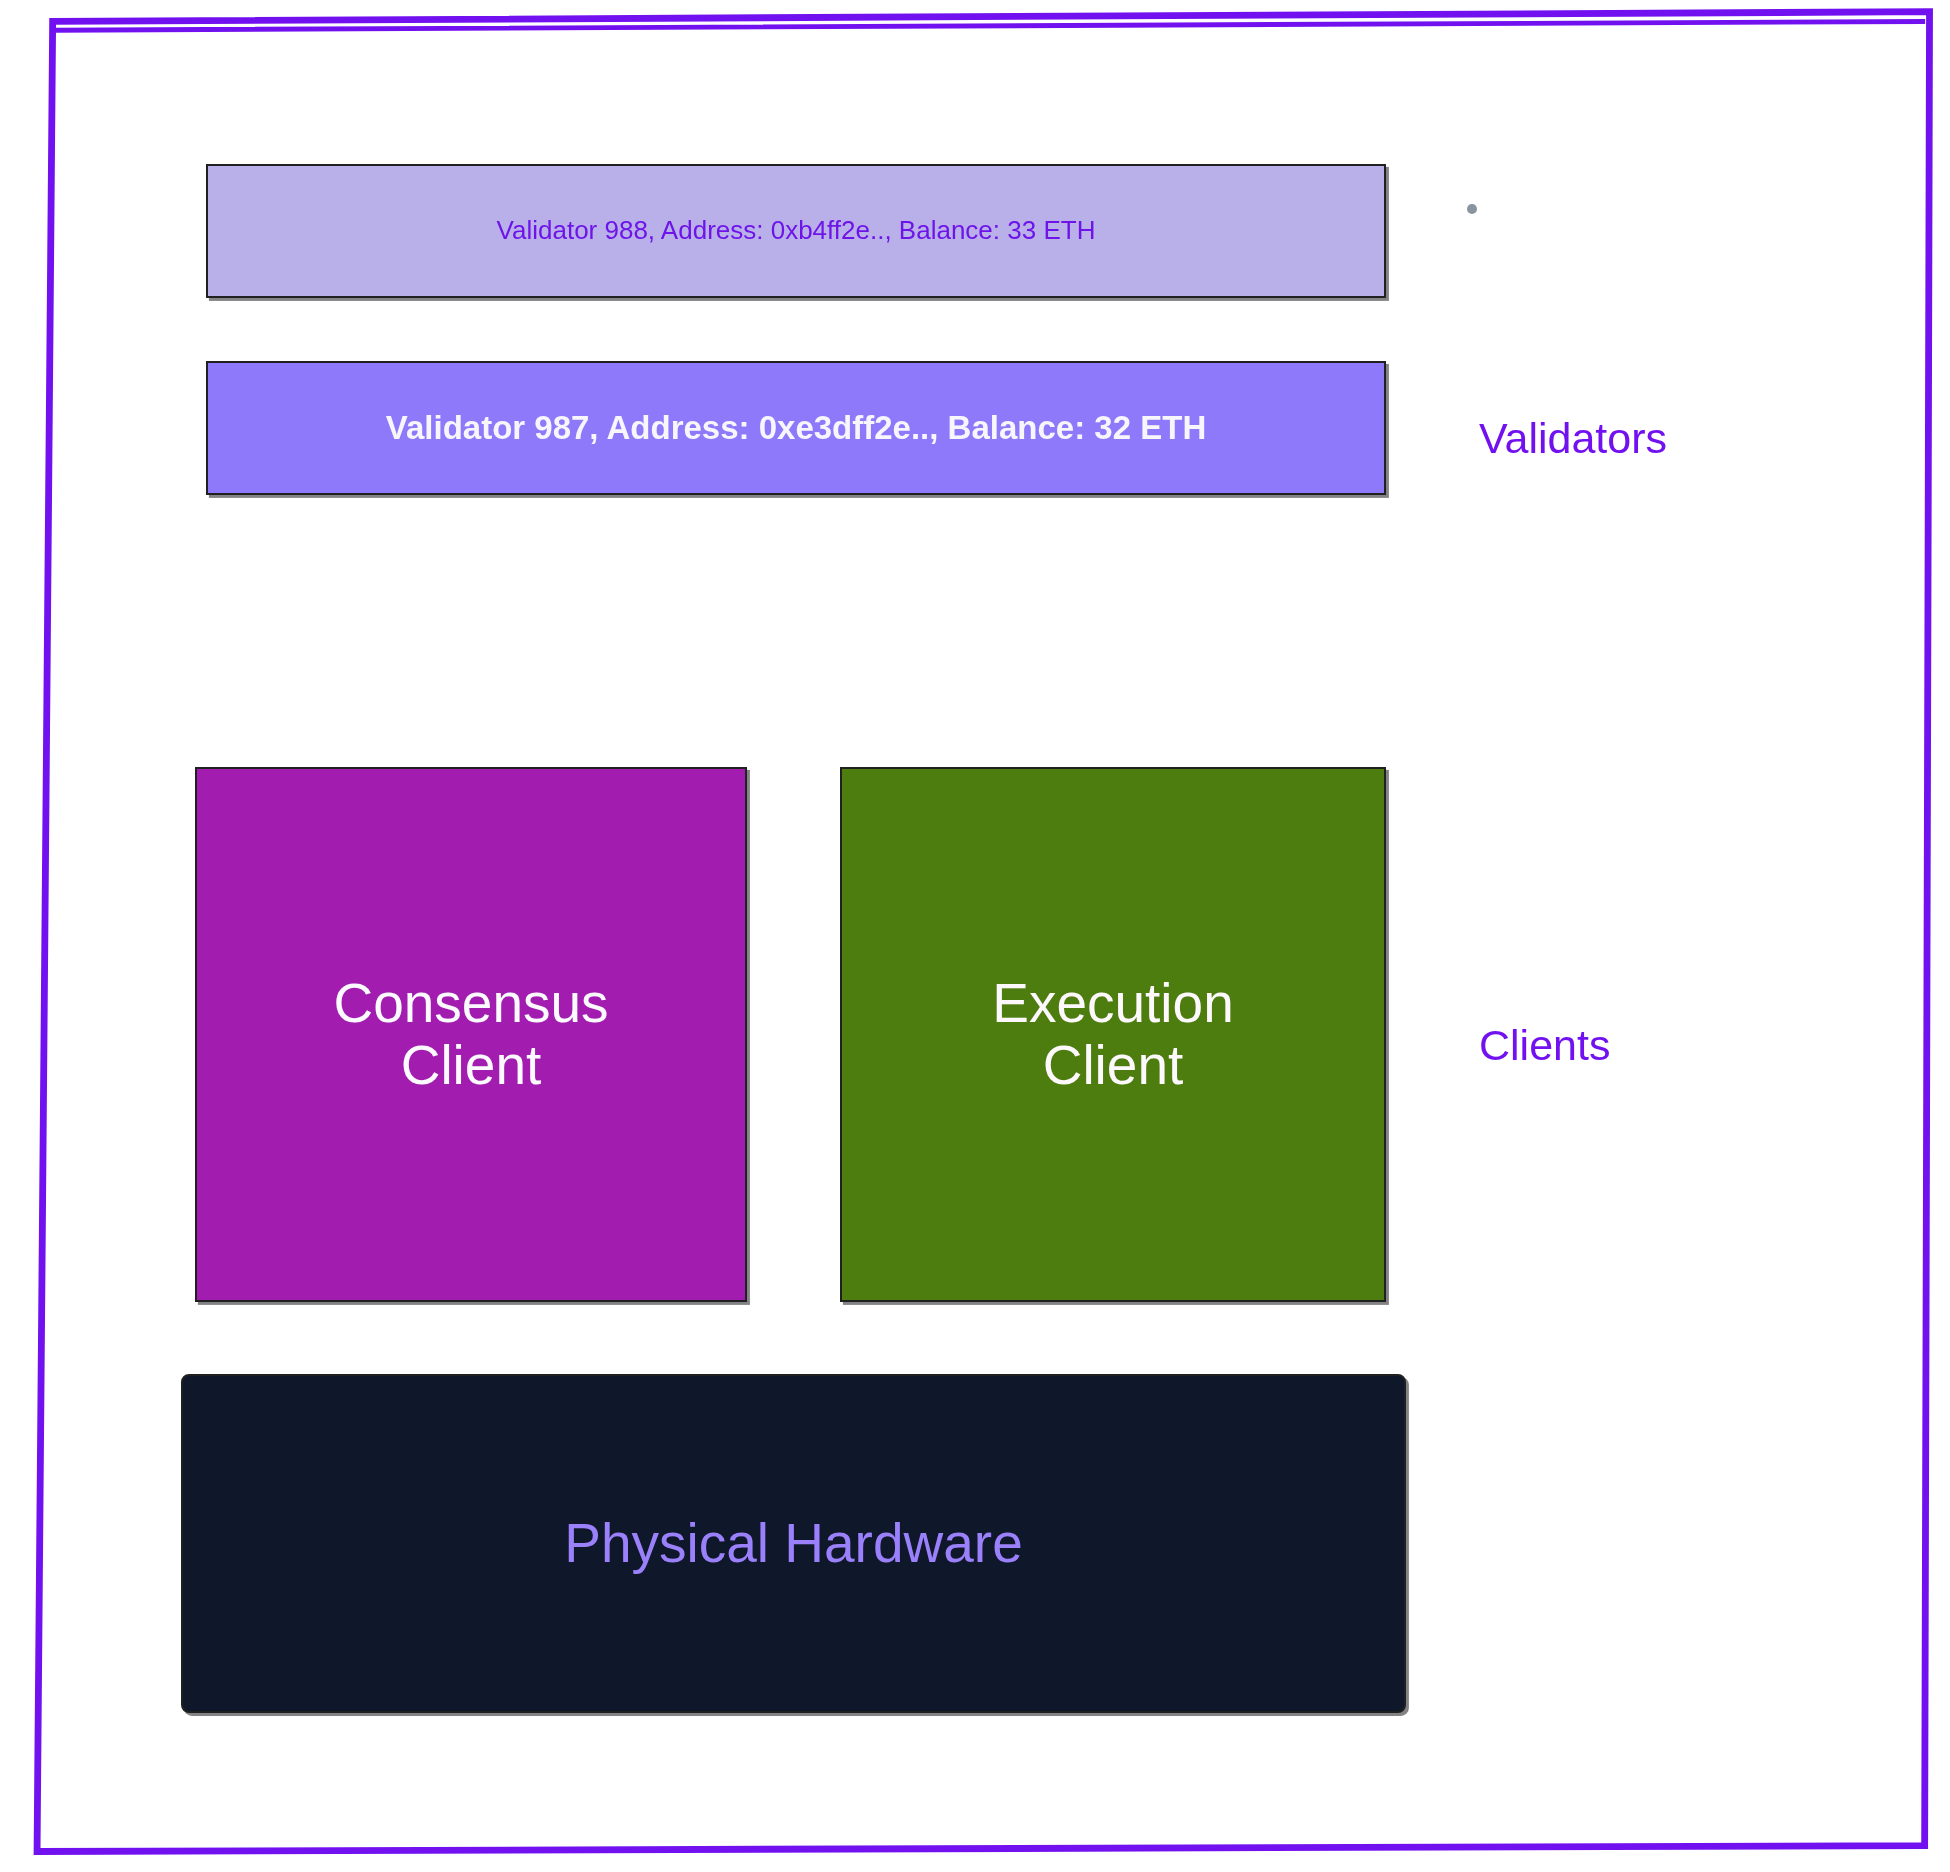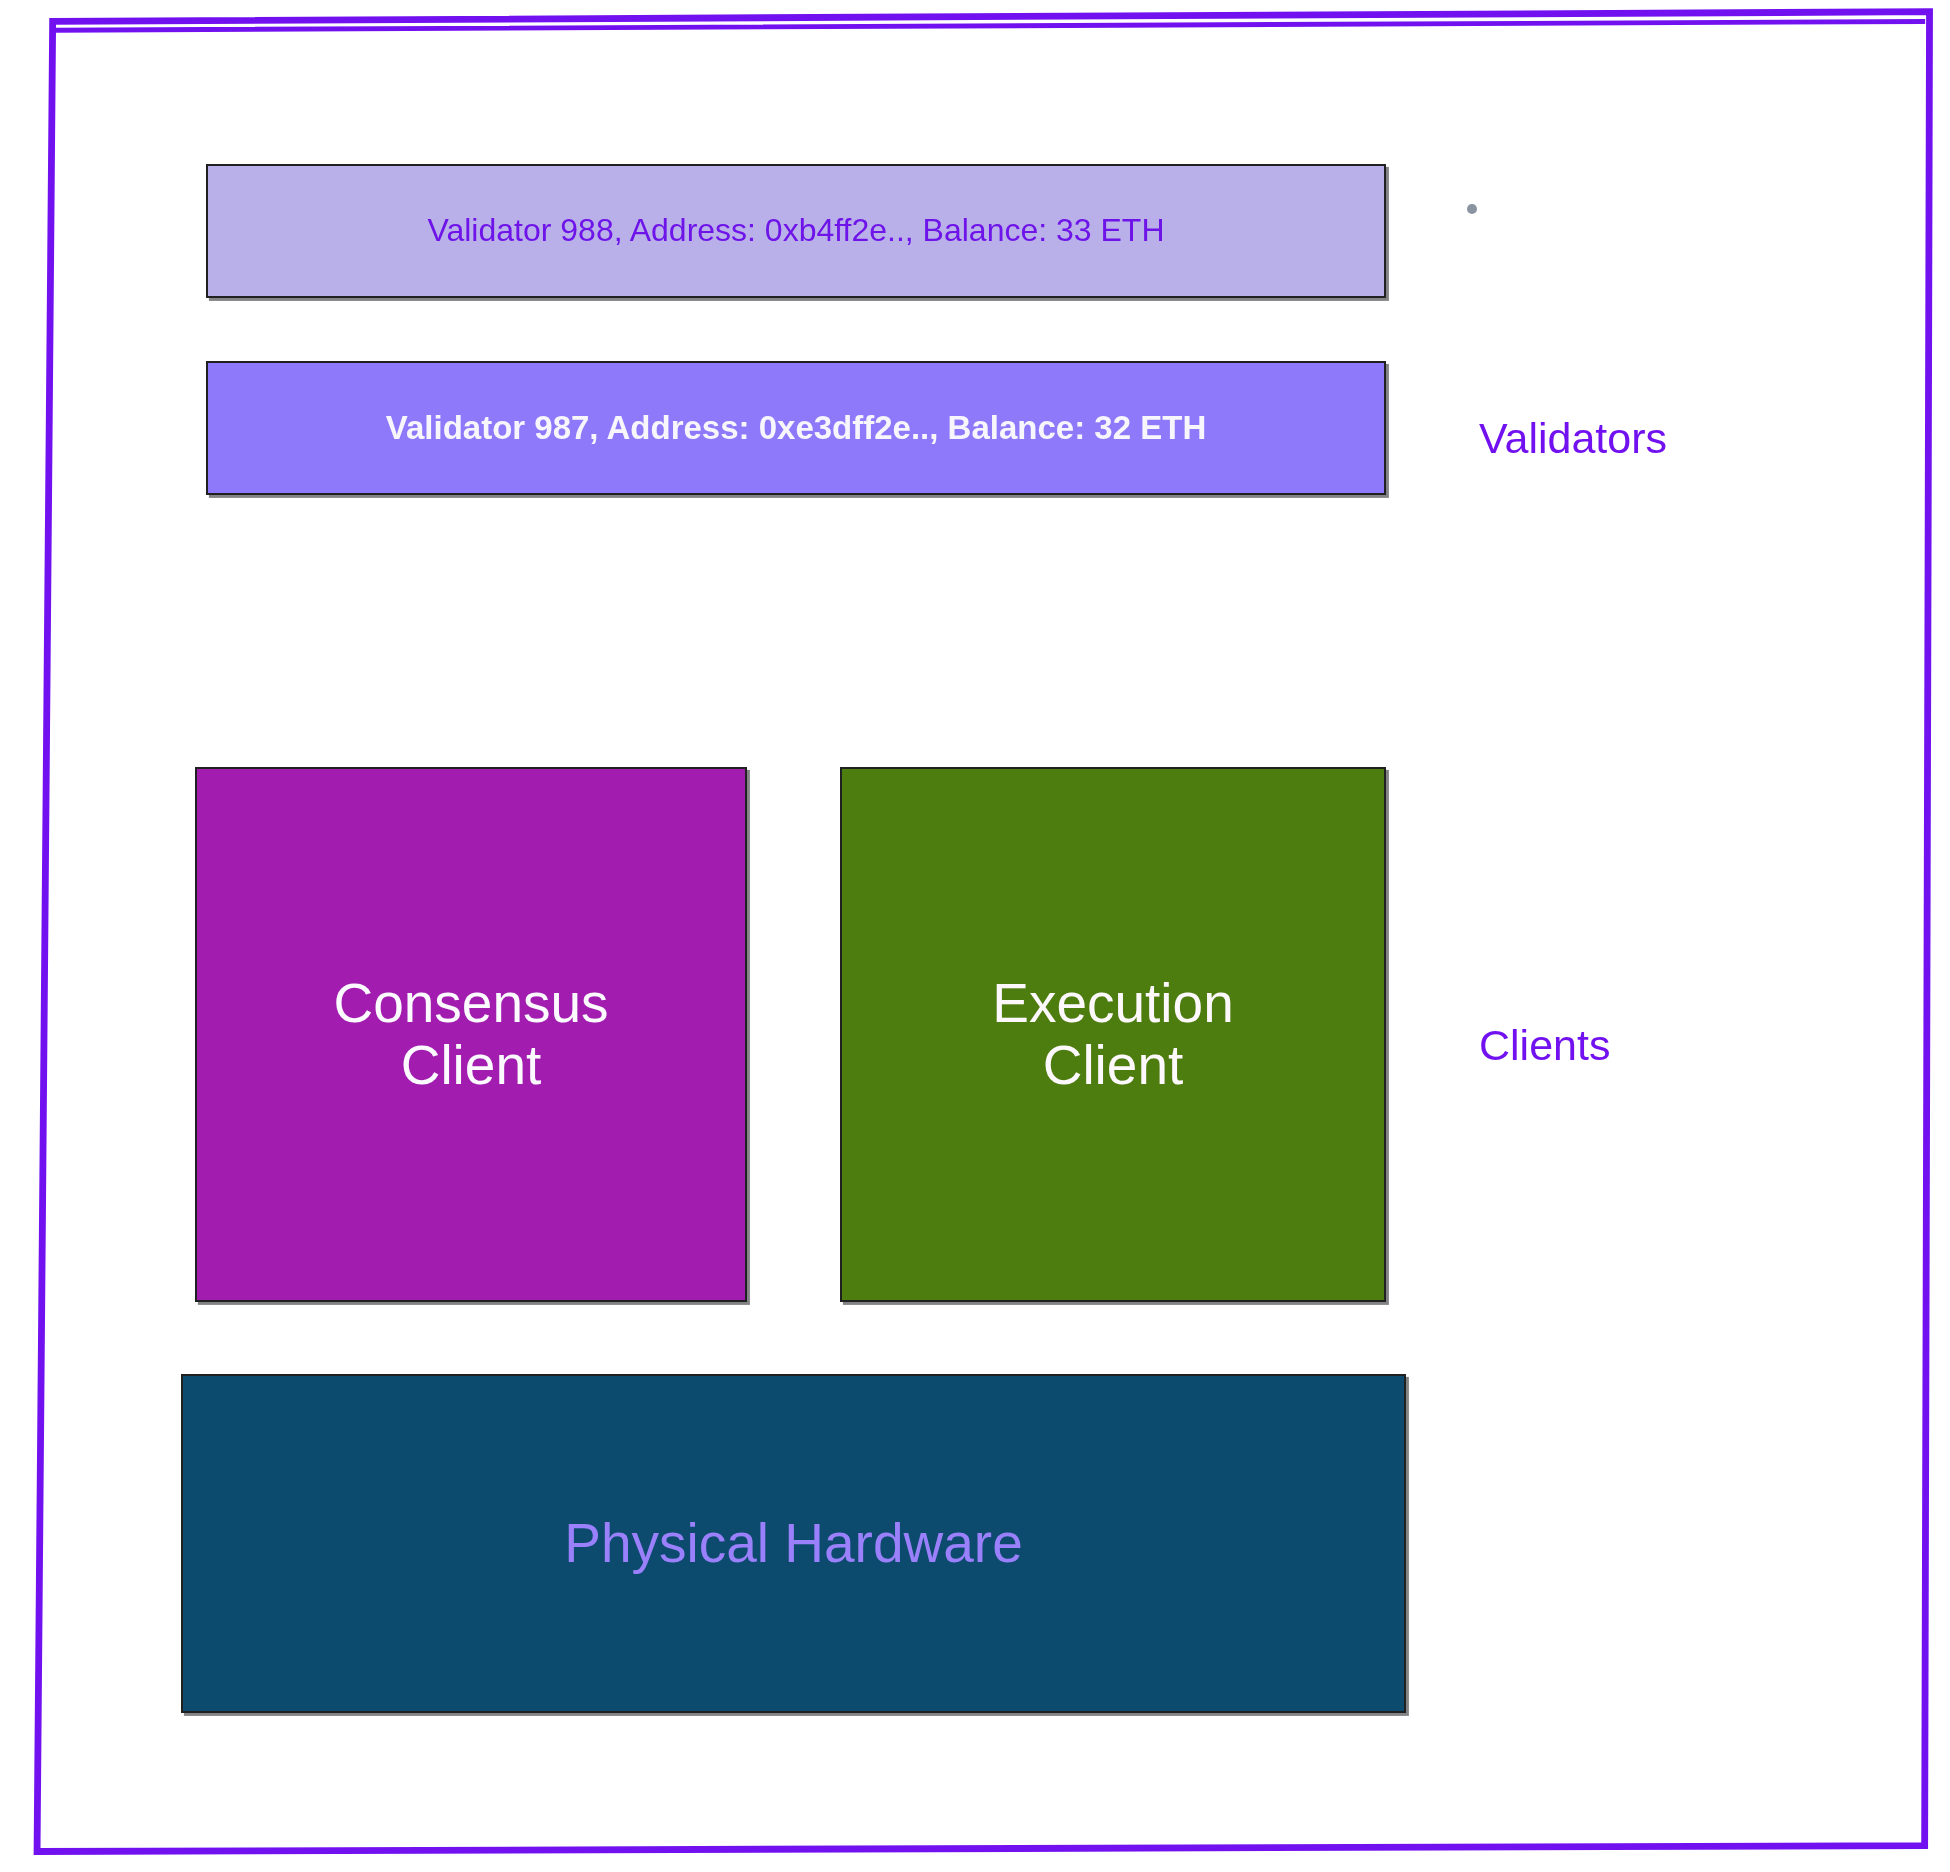--- a/index.html
+++ b/index.html
@@ -39,21 +39,21 @@
     white-space: pre-line;
   }
 
   
   #validator-row-0 {
     left: 206px; top: 164px; width: 1180px; height: 134px;
     background: #b9b0ea;
   }
   #validator-row-0 .node-label {
     color: #6e14e8;
-    font-size: 32px;
+    font-size: 26px;
   }
   #validator-row-1 {
     left: 206px; top: 361px; width: 1180px; height: 134px;
     background: #8e79fa;
   }
   #validator-row-1 .node-label {
     color: #f7f6fd;
     font-size: 33px;
     font-weight: bold;
   }
@@ -80,21 +80,22 @@
     background: #4d7c0f;
   }
   #execution-client-box .node-label {
     color: #fdf8fc;
     font-size: 55px;
   }
 
   
   #hardware-box {
     left: 181px; top: 1374px; width: 1225px; height: 339px;
-    background: #0c4a6e;
+    background: #0f172a;
+    border-radius: 8px;
   }
   #hardware-box .node-label {
     color: #9a80fb;
     font-size: 55px;
   }
 
   
   .group-caption {
     position: absolute;
     font-family: Liberation Sans, sans-serif;

